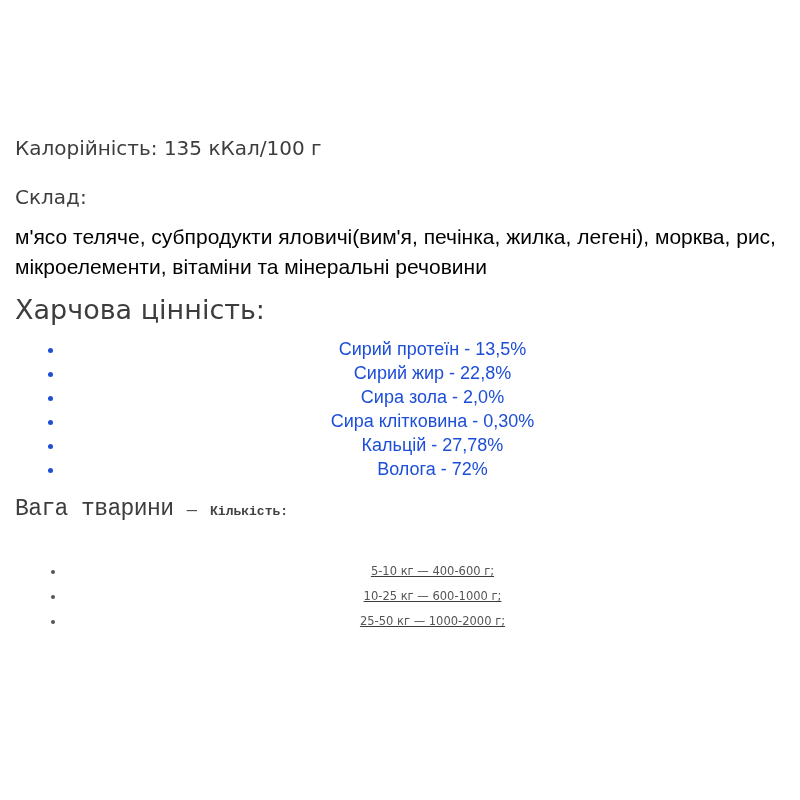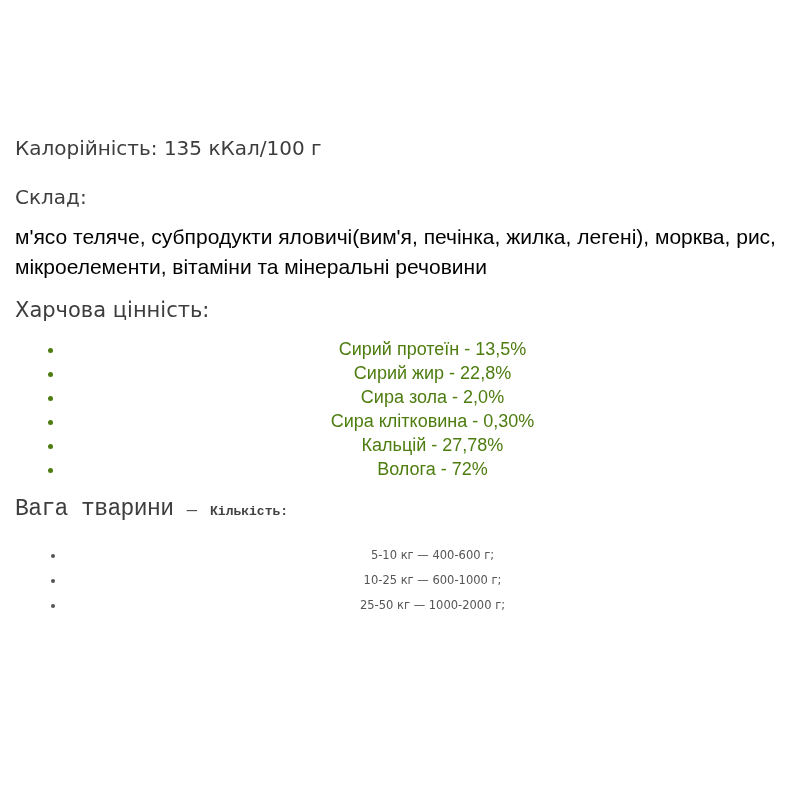--- a/index.html
+++ b/index.html
@@ -29,33 +29,33 @@
   }
   .composition {
     font-family: "Liberation Sans", sans-serif;
     font-size: 21px;
     line-height: 30px;
     margin: 13px 0 0 0;
     color: #000000;
   }
   .h-nutrition {
     font-family: "DejaVu Sans", sans-serif;
-    font-size: 21px;
+    font-size: 27px;
     line-height: 26px;
     font-weight: 400;
     margin: 15px 0 0 0;
   }
   ul.center-list {
     margin: 14px -15px 0 0;
     padding: 0 0 0 50px;
     list-style: disc outside;
   }
   ul.center-list li {
     text-align: center;
-    color: #4d7c0f;
+    color: #1d4ed8;
   }
   ul.nutrition-list li {
     font-family: "Liberation Sans", sans-serif;
     font-size: 18px;
     line-height: 24px;
   }
   .h-weight {
     margin: 13px 0 0 0;
     font-family: Liberation Mono, monospace;
     font-weight: 400;
@@ -68,21 +68,22 @@
     letter-spacing: 0;
     color: #4a4a4a;
   }
   .h-weight .small-suffix {
     font-size: 13px;
     font-weight: 600;
     letter-spacing: 0;
     color: #424242;
   }
   ul.weight-list {
-    margin-top: 16px;
+    margin-top: 32px;
+    text-decoration: underline;
   }
   ul.weight-list li {
     font-family: "DejaVu Sans", sans-serif;
     font-size: 11.5px;
     line-height: 25px;
     color: #555555;
   }
 </style>
 </head>
 <body>

